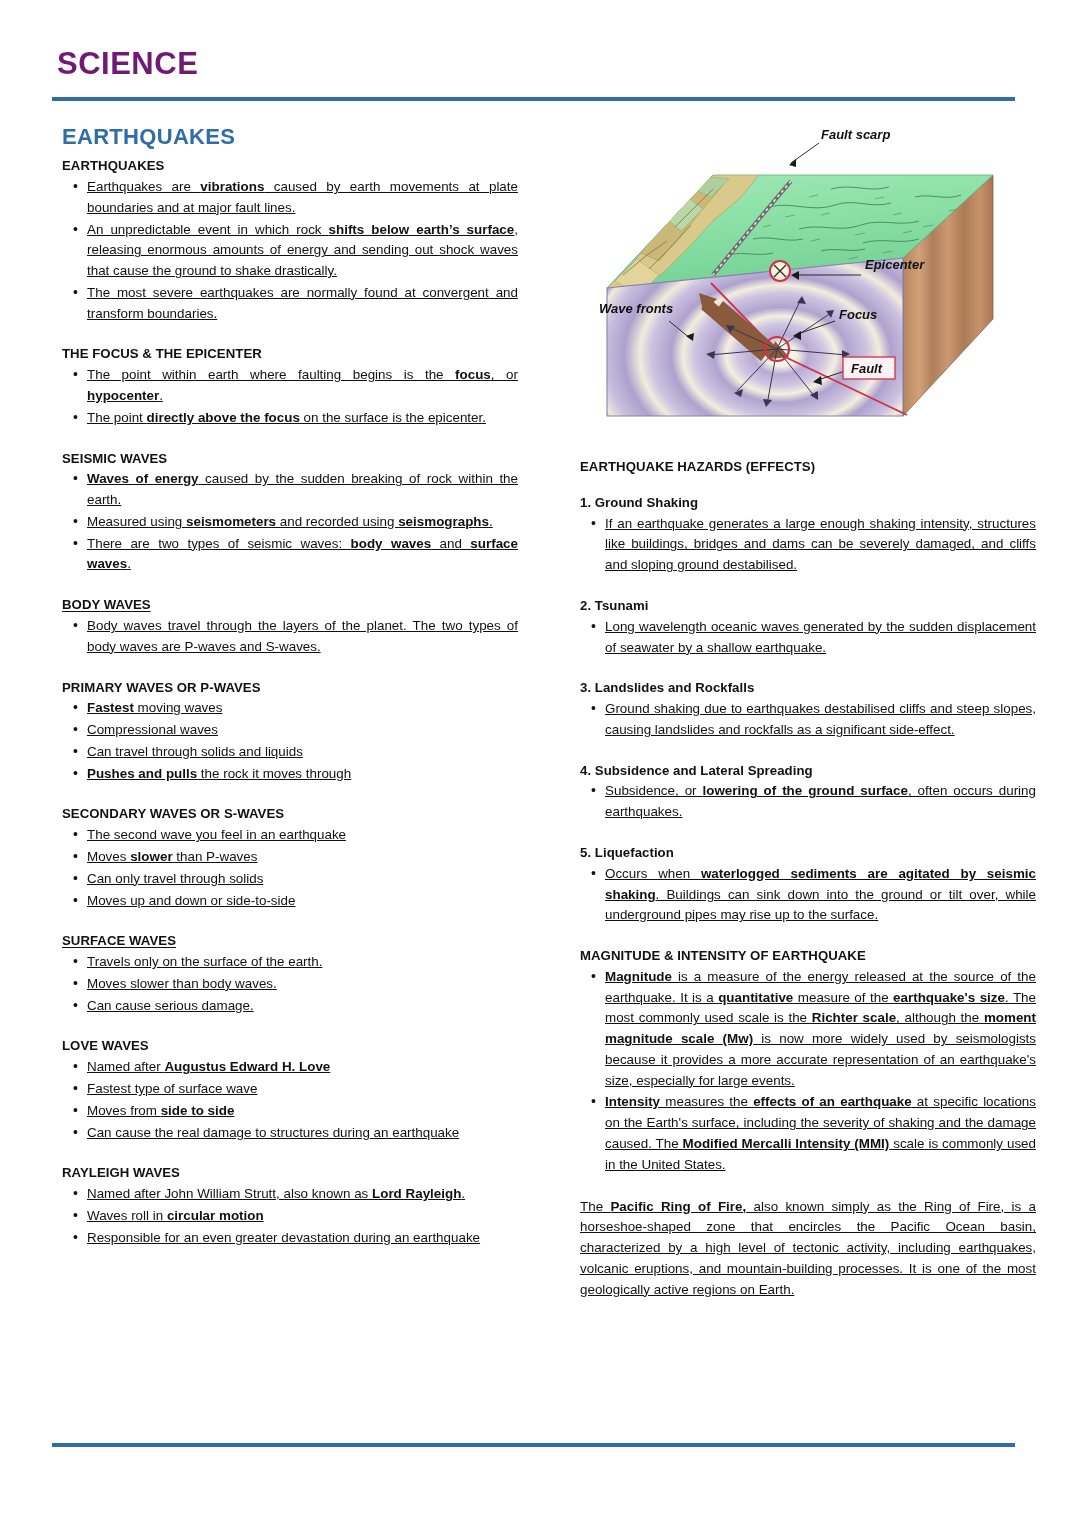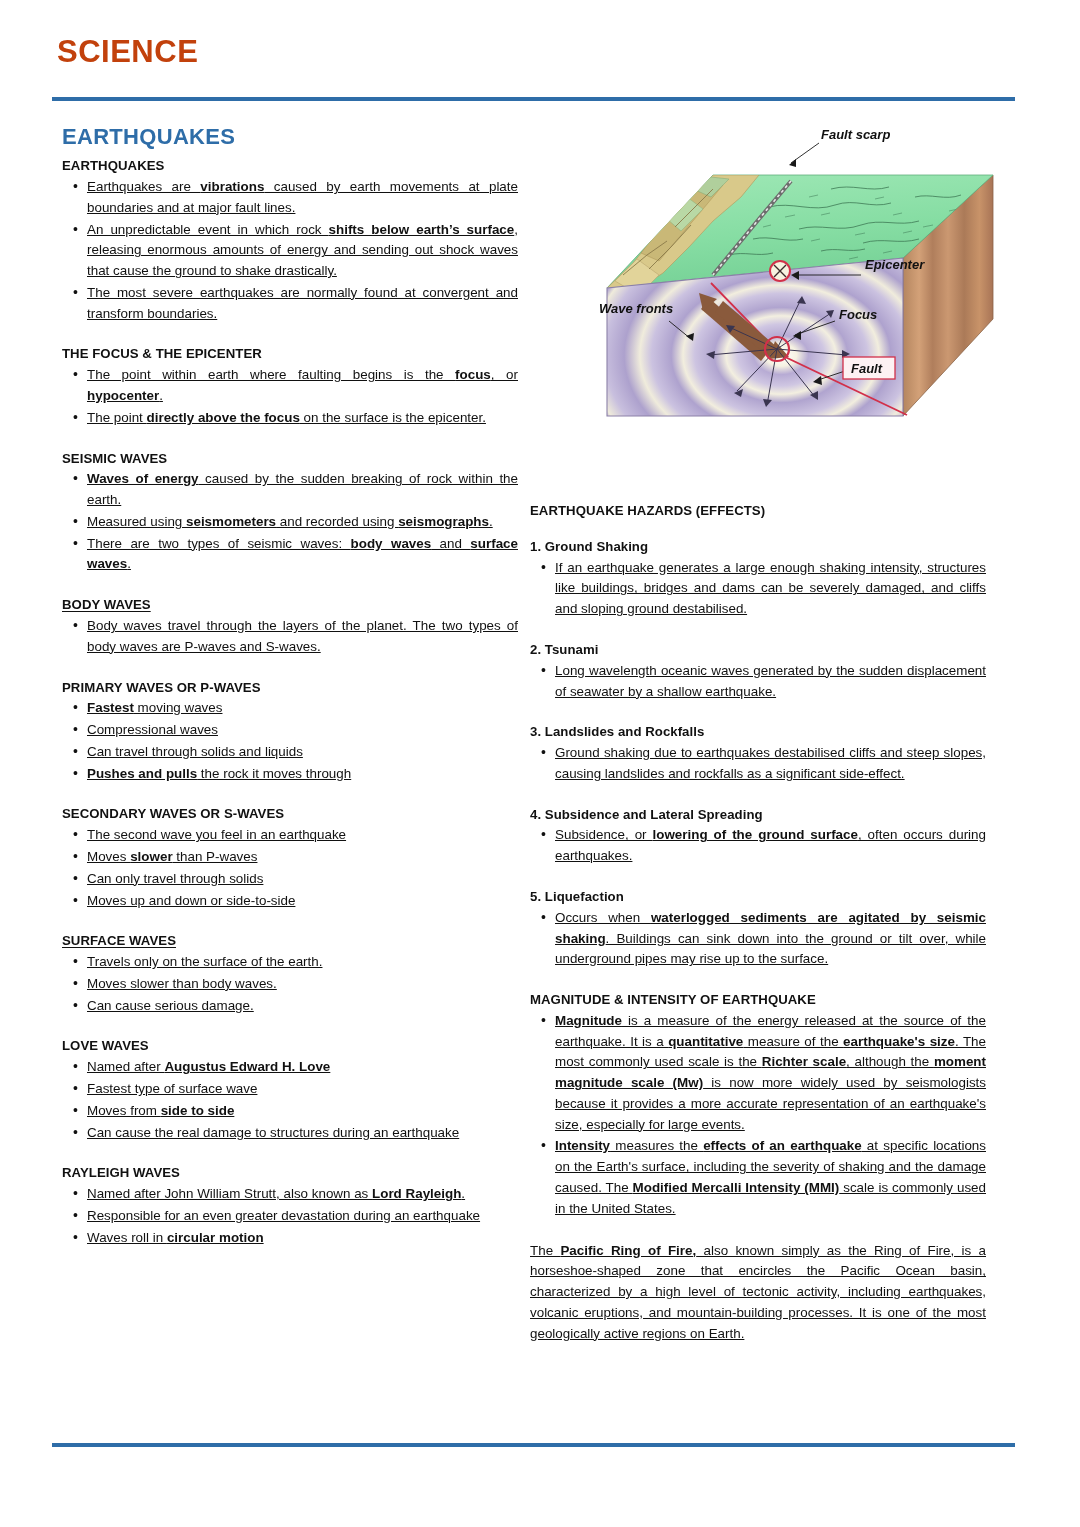--- a/index.html
+++ b/index.html
@@ -18,25 +18,25 @@
   .page {
     position: absolute;
     inset: 0;
     padding: 0;
   }
 
   
   .masthead {
     position: absolute;
     left: 57px;
-    top: 36px;
+    top: 48px;
     font-size: 31px;
     font-weight: bold;
     letter-spacing: 0.5px;
-    color: #c2410c;
+    color: #701a75;
     line-height: 1;
   }
   .rule-top {
     position: absolute;
     left: 52px;
     top: 97px;
     width: 963px;
     height: 4px;
     background: #2e6da8;
   }
@@ -51,24 +51,23 @@
 
   
   .col-left {
     position: absolute;
     left: 62px;
     top: 124px;
     width: 456px;
   }
   .col-right {
     position: absolute;
-    left: 530px;
+    left: 580px;
     top: 133px;
     width: 456px;
-    margin-top: 44px;
   }
 
   .section-title {
     font-size: 22px;
     font-weight: bold;
     color: #2e6da8;
     letter-spacing: 0.3px;
     margin: 0 0 8px 0;
     line-height: 1.15;
   }
@@ -213,22 +212,22 @@
             <li>Named after <b>Augustus Edward H. Love</b></li>
             <li>Fastest type of surface wave</li>
             <li>Moves from <b>side to side</b></li>
             <li>Can cause the real damage to structures during an earthquake</li>
           </ul>
         </div>
         <div class="block">
           <h3 class="head">RAYLEIGH WAVES</h3>
           <ul class="bullets">
             <li>Named after John William Strutt, also known as <b>Lord Rayleigh</b>.</li>
+            <li>Waves roll in <b>circular motion</b></li>
             <li>Responsible for an even greater devastation during an earthquake</li>
-            <li>Waves roll in <b>circular motion</b></li>
           </ul>
         </div>
       </div>
   </div>
 
   <div class="figure">
     <svg width="456" height="312" viewBox="0 0 456 312" xmlns="http://www.w3.org/2000/svg">
       <defs>
         <radialGradient id="waveGrad" cx="50%" cy="50%" r="50%">
           <stop offset="0%" stop-color="#ffffff"></stop>

